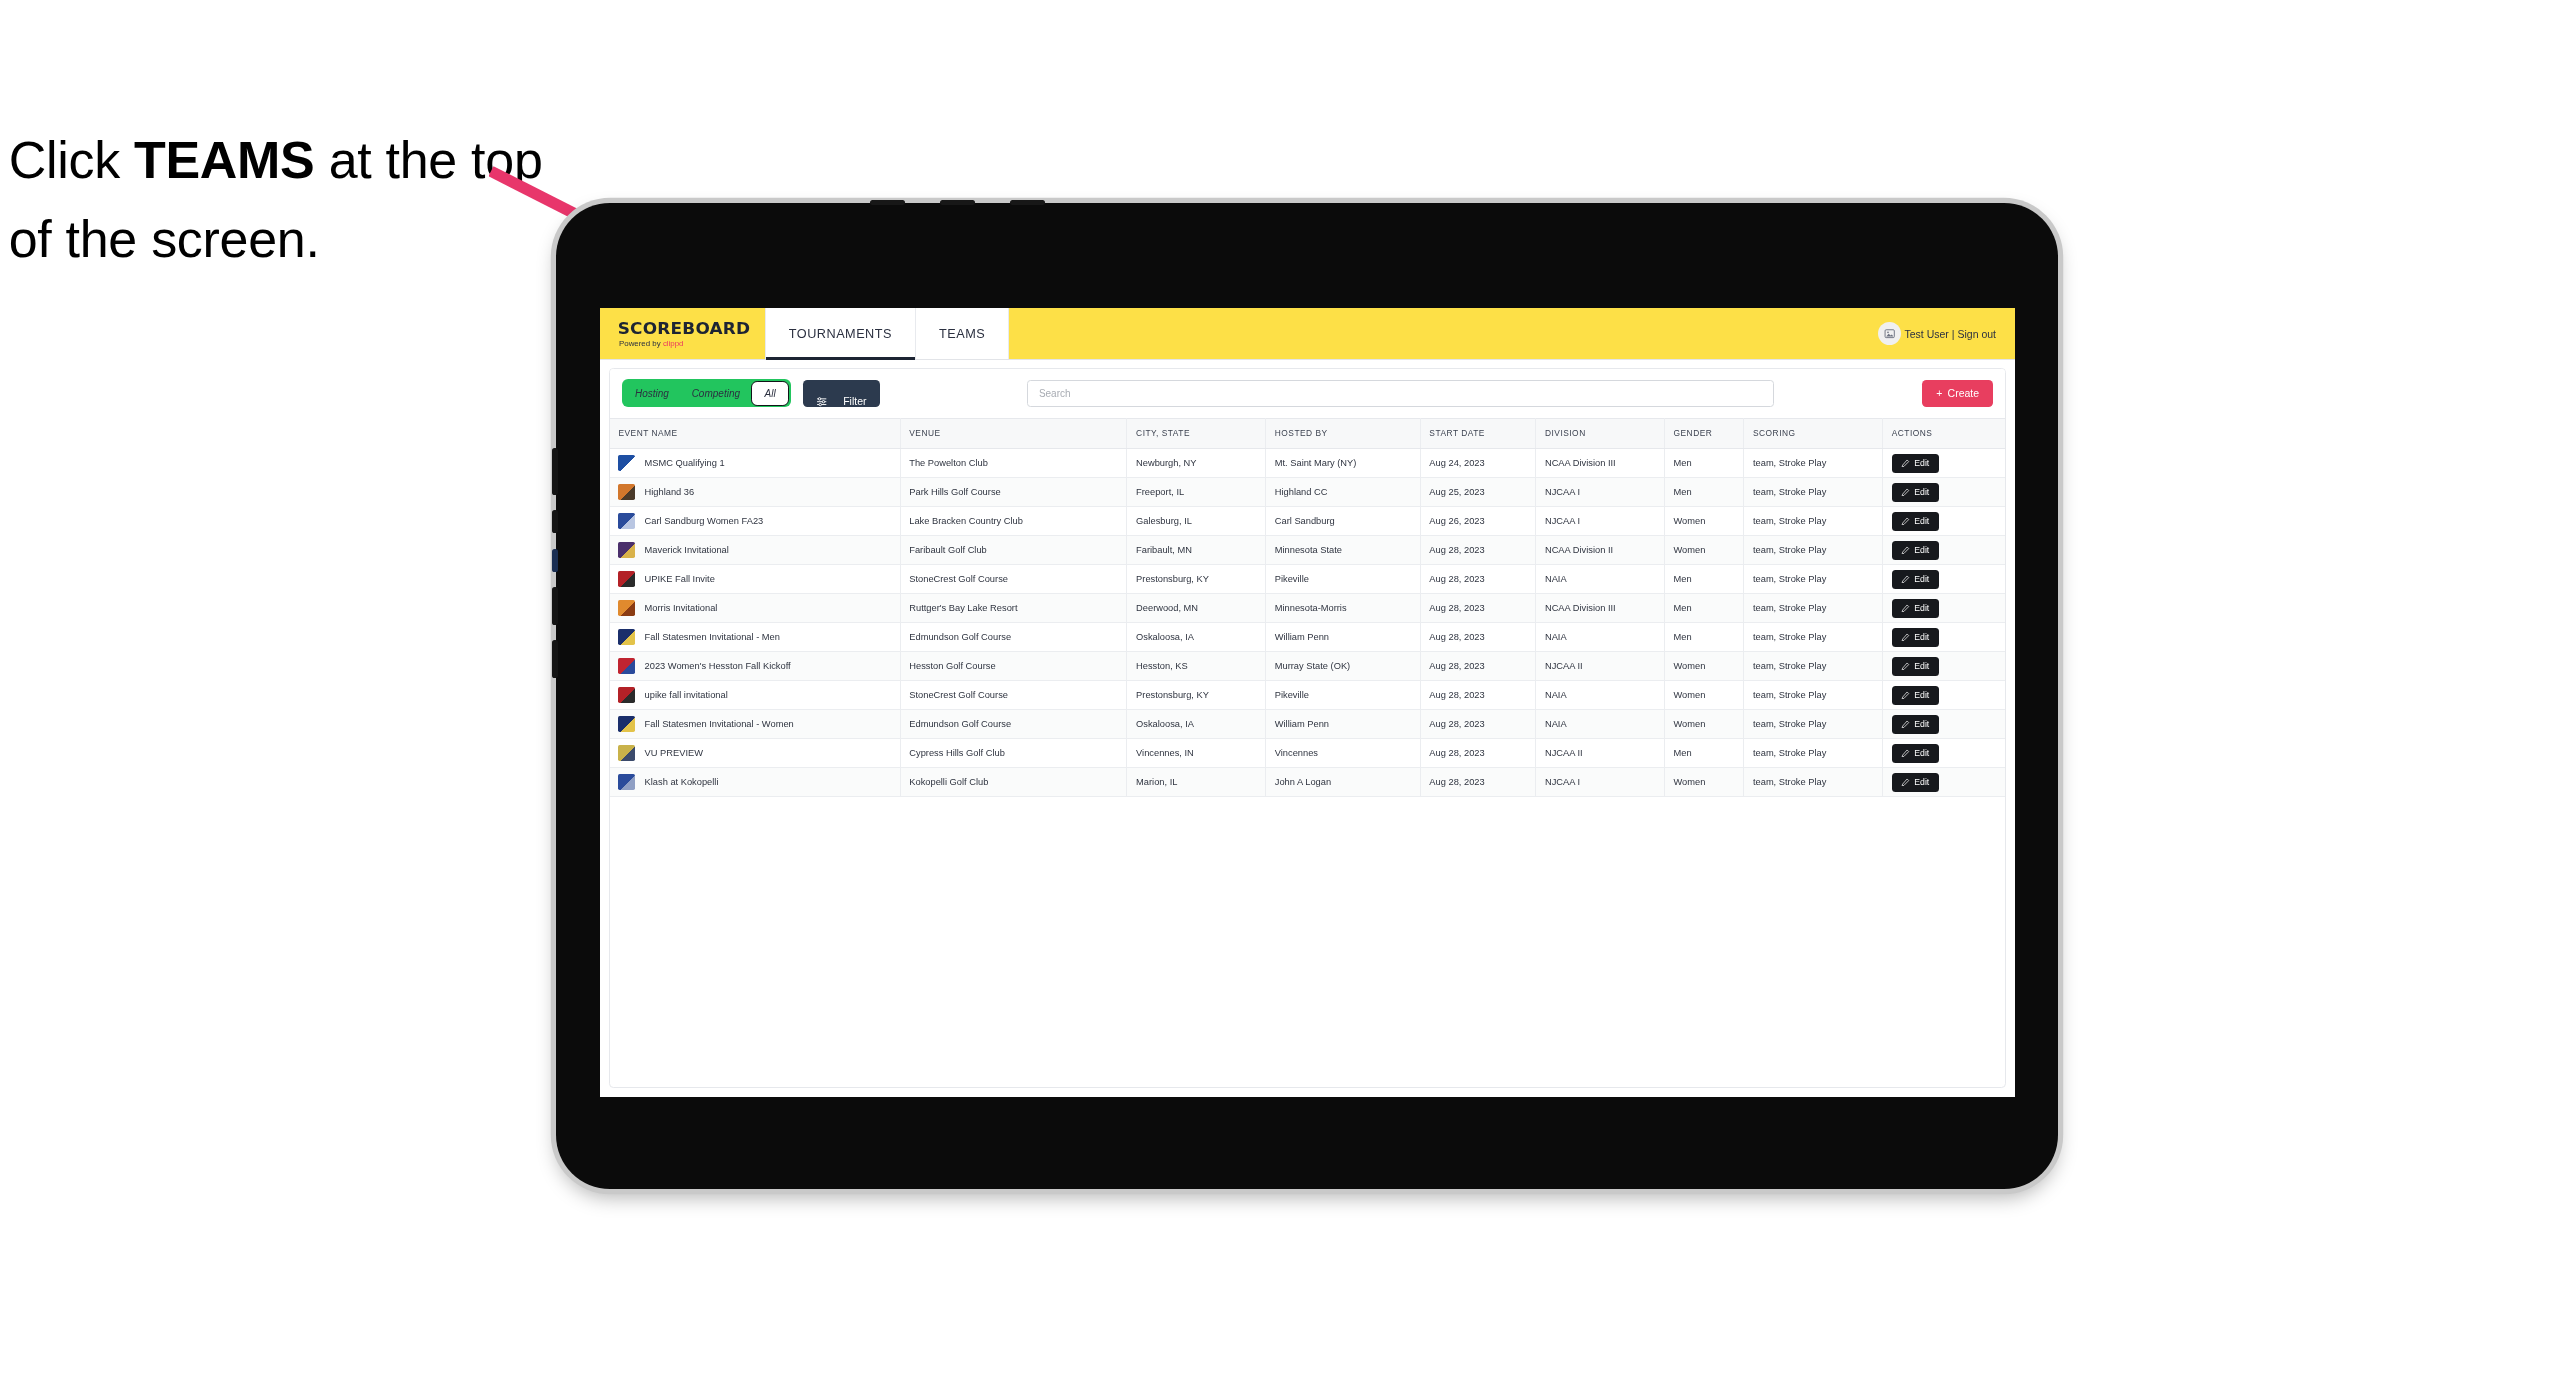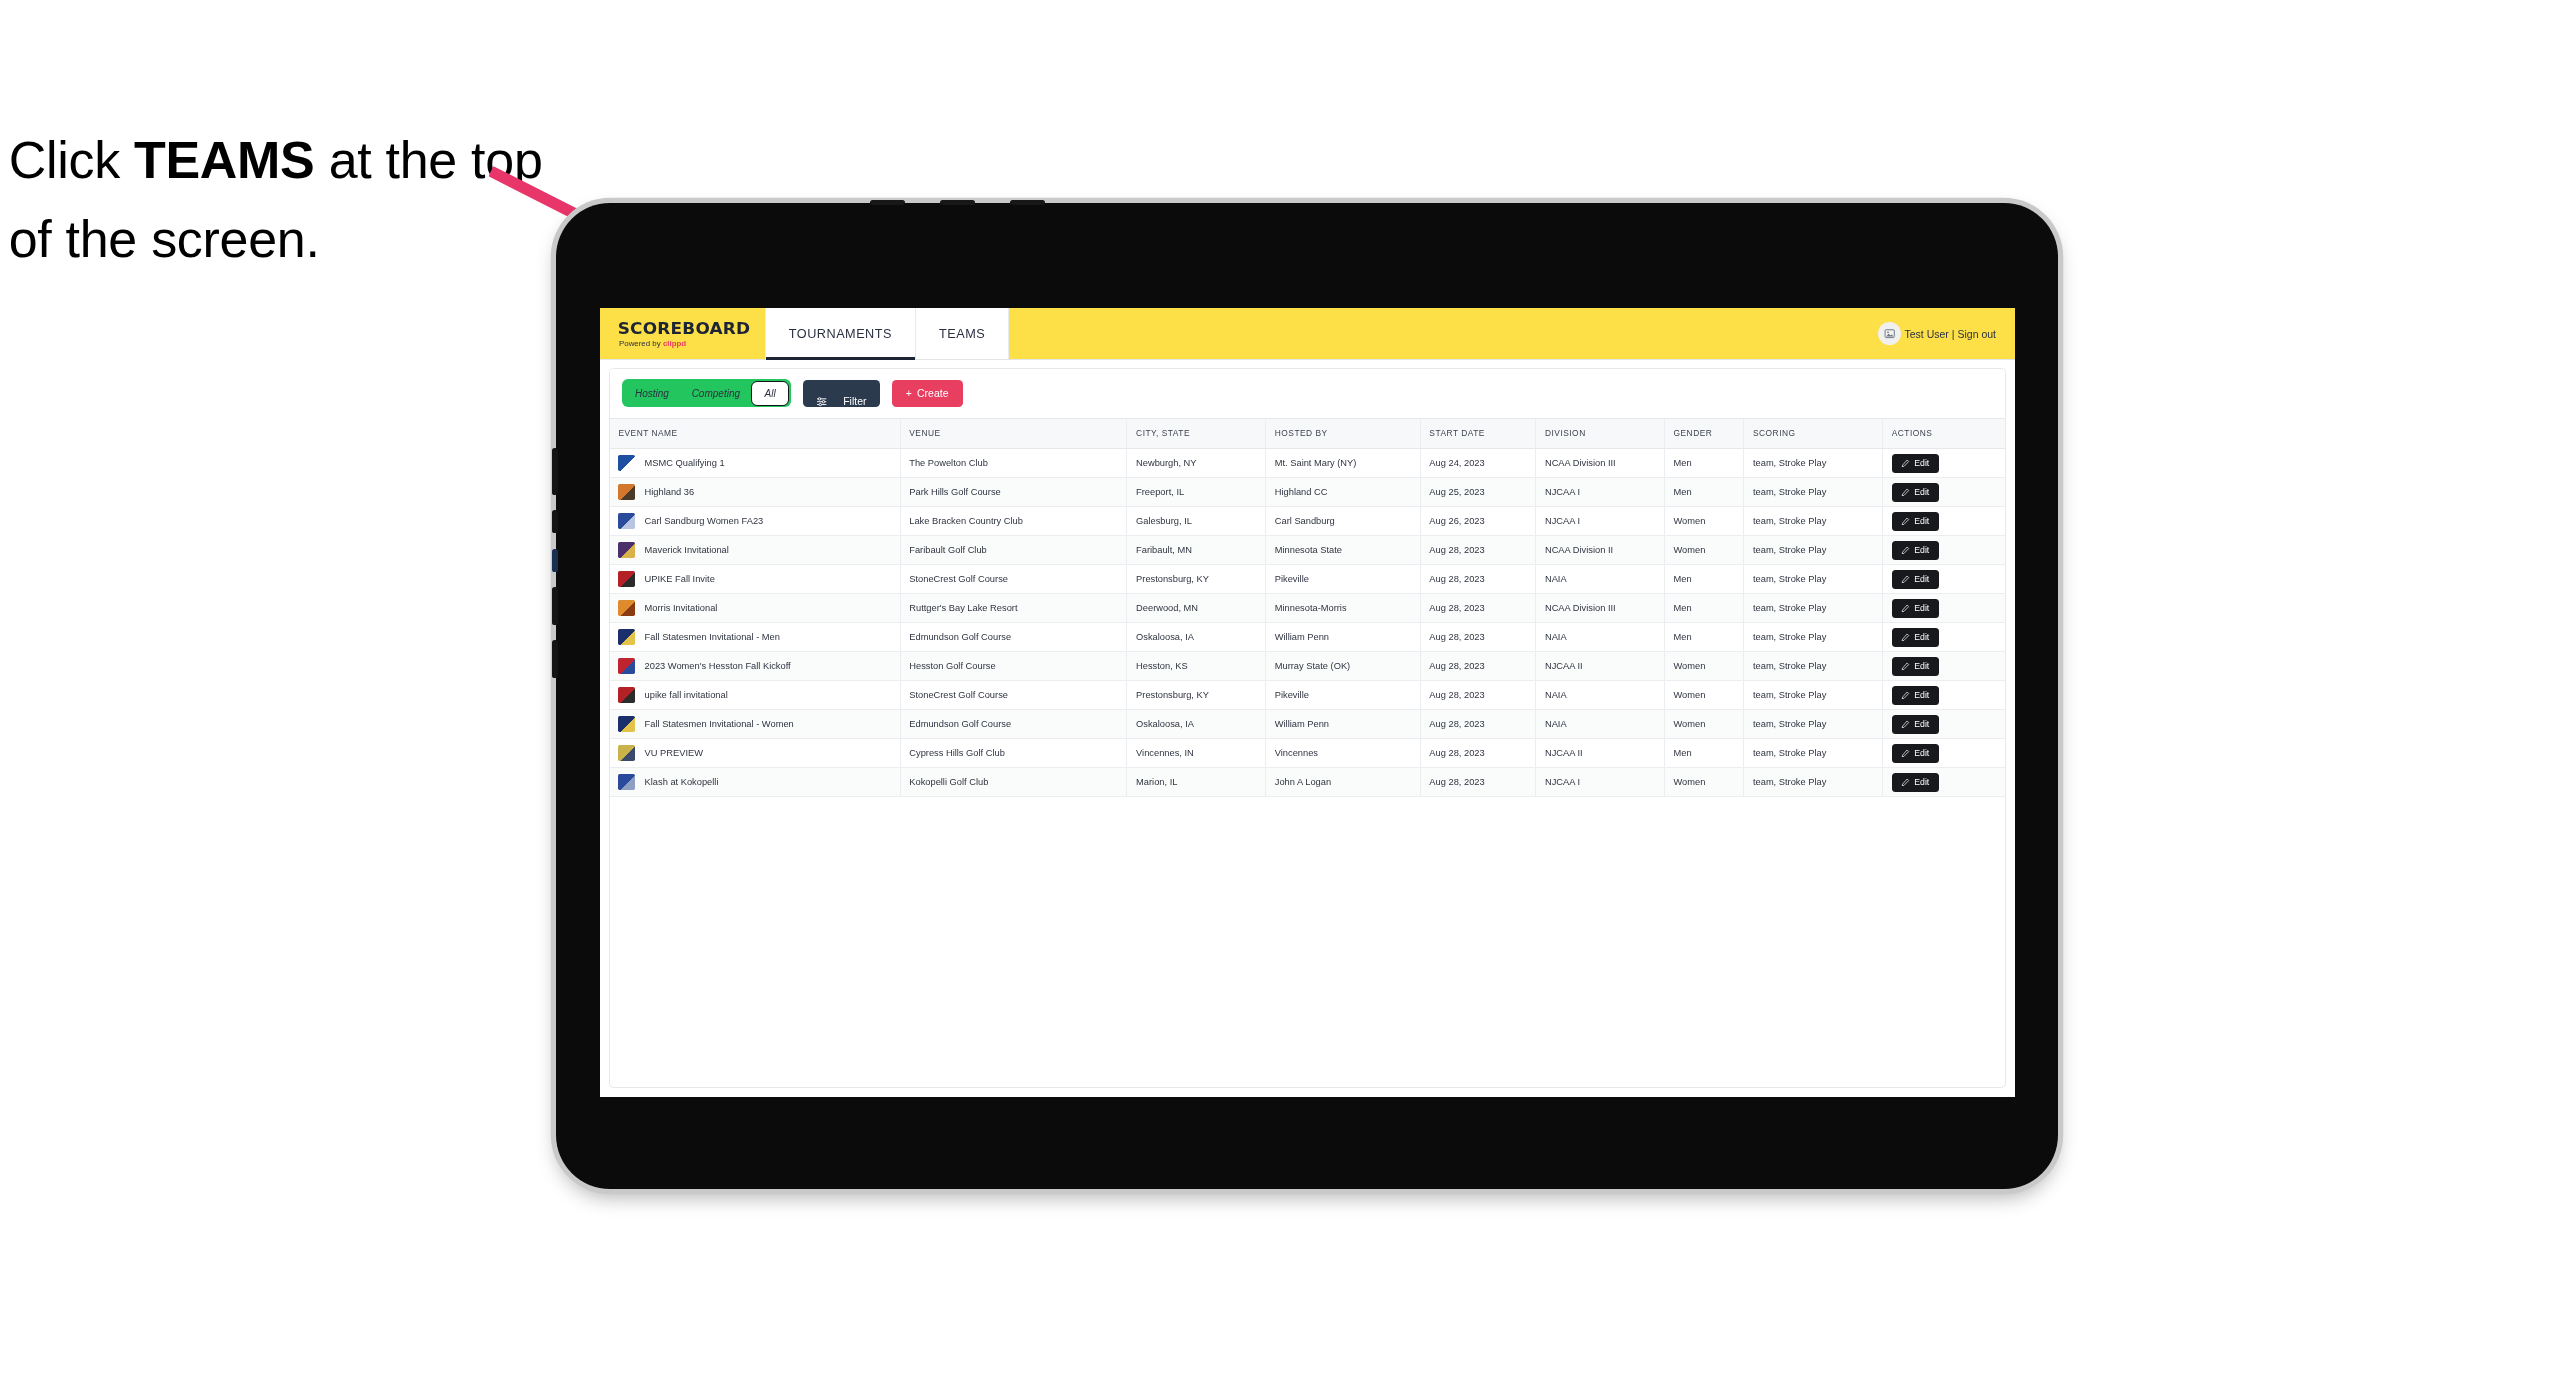--- a/index.html
+++ b/index.html
@@ -64,21 +64,21 @@
   #logo-wrap {
     display: flex; flex-direction: column; justify-content: center;
     padding: 0 15.7px 0 19px; min-width: 131px;
   }
   #logo-main {
     font-size: 16.6px; font-weight: 700; letter-spacing: 0.2px;
     color: #1d2433; font-family: "DejaVu Sans", sans-serif;
     transform: scaleX(1.02);
   }
   #logo-sub { font-size: 7.9px; color: #2b3040; margin-top: 1.7px; white-space: nowrap; }
-  #logo-sub .brand { color: #ea3a5e; font-weight: 700; }
+  #logo-sub .brand { color: #ea3a5e; font-weight: 400; }
 
   .tab {
     display: flex; align-items: center; justify-content: center;
     padding: 0 23px;
     font-size: 12.7px; color: #2b3040; letter-spacing: 0.5px;
     cursor: pointer; position: relative;
     border-left: 0.9px solid #e8eaee;
     background: #ffffff;
   }
   .tab.active { font-weight: 400; }
@@ -276,20 +276,23 @@
           <svg width="11.4" height="11.4" viewBox="0 0 16 16">
             <line x1="1.5" y1="4" x2="14.5" y2="4" stroke="#fff" stroke-width="1.3"></line>
             <line x1="1.5" y1="8" x2="14.5" y2="8" stroke="#fff" stroke-width="1.3"></line>
             <line x1="1.5" y1="12" x2="14.5" y2="12" stroke="#fff" stroke-width="1.3"></line>
             <circle cx="5" cy="4" r="1.7" fill="#2c3a4e" stroke="#fff" stroke-width="1.3"></circle>
             <circle cx="10.5" cy="8" r="1.7" fill="#2c3a4e" stroke="#fff" stroke-width="1.3"></circle>
             <circle cx="6" cy="12" r="1.7" fill="#2c3a4e" stroke="#fff" stroke-width="1.3"></circle>
           </svg>
           <span>Filter</span>
         </div>
+        <div id="search-wrap">
+          <input id="search-input" type="text" placeholder="Search" style="">
+        </div>
         <div id="create-btn">
           <span>+</span>
           <span>Create</span>
         </div>
       </div>
 
       <table>
         <colgroup>
           <col class="c0">
             <col class="c1">

